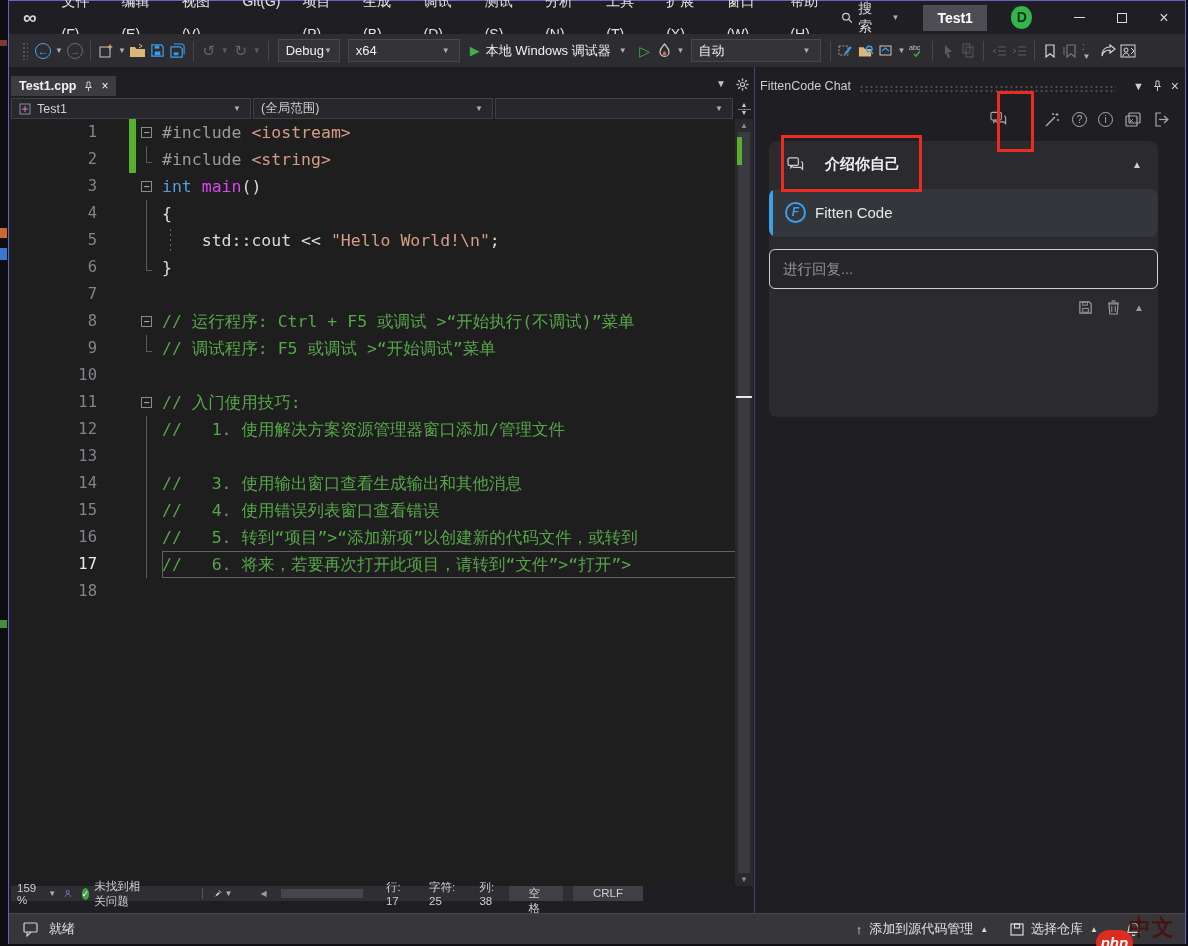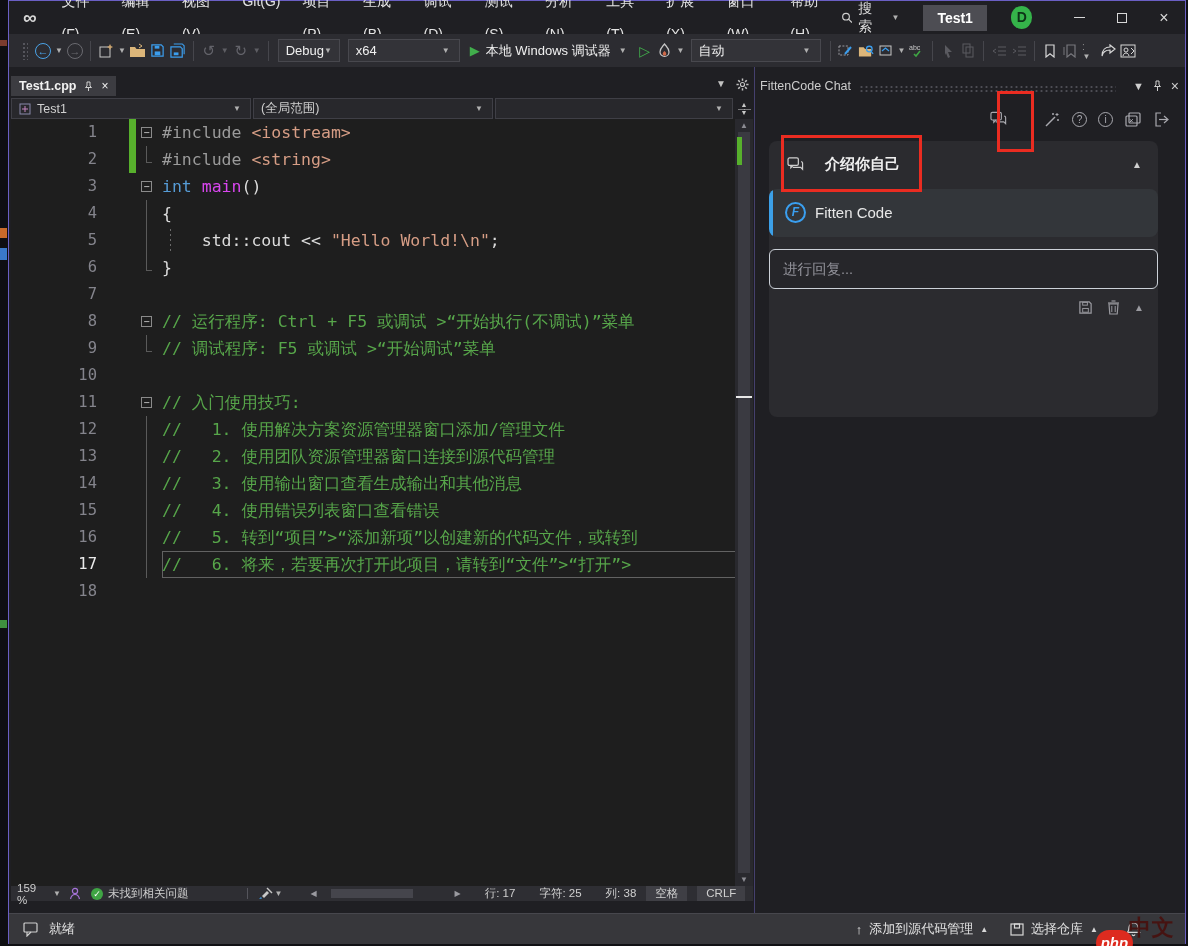--- a/index.html
+++ b/index.html
@@ -85,31 +85,31 @@
 
 
 #v-scroll { position:absolute; right:0; top:0; width:18px; height:767px; background:#29292e; }
 #v-thumb { position:absolute; left:3px; right:3px; top:13px; bottom:13px; background:#3a3a41; }
 #v-up,#v-down { position:absolute; left:0; right:0; text-align:center; color:#8b8b92; font-size:8px; }
 #v-up{top:2px} #v-down{bottom:2px}
 #diff-mark { position:absolute; left:2px; top:18px; width:5px; height:28px; background:#57b02c; }
 #pos-marker { position:absolute; left:1px; right:1px; top:277px; height:2px; background:#e8e8e8; }
 
 
-#editor-status { left:0; top:810px; width:742px; height:15px; background:#2e2e33;
+#editor-status { left:0; top:810px; width:632px; height:15px; background:#2e2e33;
   display:flex; align-items:center; font-size:11.5px; color:#cfcfcf; }
 #zoom-combo { display:flex; align-items:center; gap:10px; padding:0 6px; width:58px; }
 .check-circle { width:12px; height:12px; border-radius:50%; background:#3fa544; color:#fff;
   font-size:9px; line-height:12px; text-align:center; margin:0 5px 0 10px; }
 .es-sep { width:1px; height:11px; background:#55555c; margin:0 10px; }
 #h-scroll { width:130px; height:9px; background:#2e2e33; margin:0 4px; position:relative; }
 #h-thumb { position:absolute; left:10px; top:0; width:82px; height:9px; background:#45454c; }
 .h-arrow { font-size:8px; color:#9a9aa0; }
 .caret-info { margin-left:24px; }
-.stat-box { background:#3f3f45; height:15px; padding:0 9px; line-height:15px; margin-left:10px; }
+.stat-box { background:#3f3f45; height:15px; padding:0 20px; line-height:15px; margin-left:10px; }
 
 
 #chat-panel { left:747px; top:9px; width:429px; height:835px; background:#1f1f23; color:#d4d4d4; }
 #chat-header { left:0; top:0; right:0; height:20px; display:flex; align-items:center; padding:0 6px 0 4px; }
 #chat-title { font-size:12.5px; color:#cccccc; white-space:nowrap; }
 #chat-grip { flex:1; height:7px; margin:4px 8px 0 8px;
   background-image:radial-gradient(circle,#4d4d54 1px,transparent 1.2px); background-size:5px 4px; }
 .hdr-ic { color:#cfcfcf; font-size:11px; margin-left:9px; display:flex; align-items:center; }
 #chat-icons { top:34px; right:14px; display:flex; align-items:center; gap:11px; color:#a9a9af; }
 .cp-ic { width:18px; height:18px; display:flex; align-items:center; justify-content:center; }
@@ -504,21 +504,20 @@
                 <span class="guide-mid"></span>
               </span>
               <span class="ltext"><span class="tk-com">//   1. 使用解决方案资源管理器窗口添加/管理文件</span></span>
             </div>
             <div class="crow">
               <span class="lnum">13</span>
               <span class="ldiff"></span>
               <span class="lfold">
                 <span class="guide-mid"></span>
               </span>
-              <span class="ltext"><span class="tk-com">//   2. 使用团队资源管理器窗口连接到源代码管理</span></span>
             </div>
             <div class="crow">
               <span class="lnum">14</span>
               <span class="ldiff"></span>
               <span class="lfold">
                 <span class="guide-mid"></span>
               </span>
               <span class="ltext"><span class="tk-com">//   3. 使用输出窗口查看生成输出和其他消息</span></span>
             </div>
             <div class="crow">

